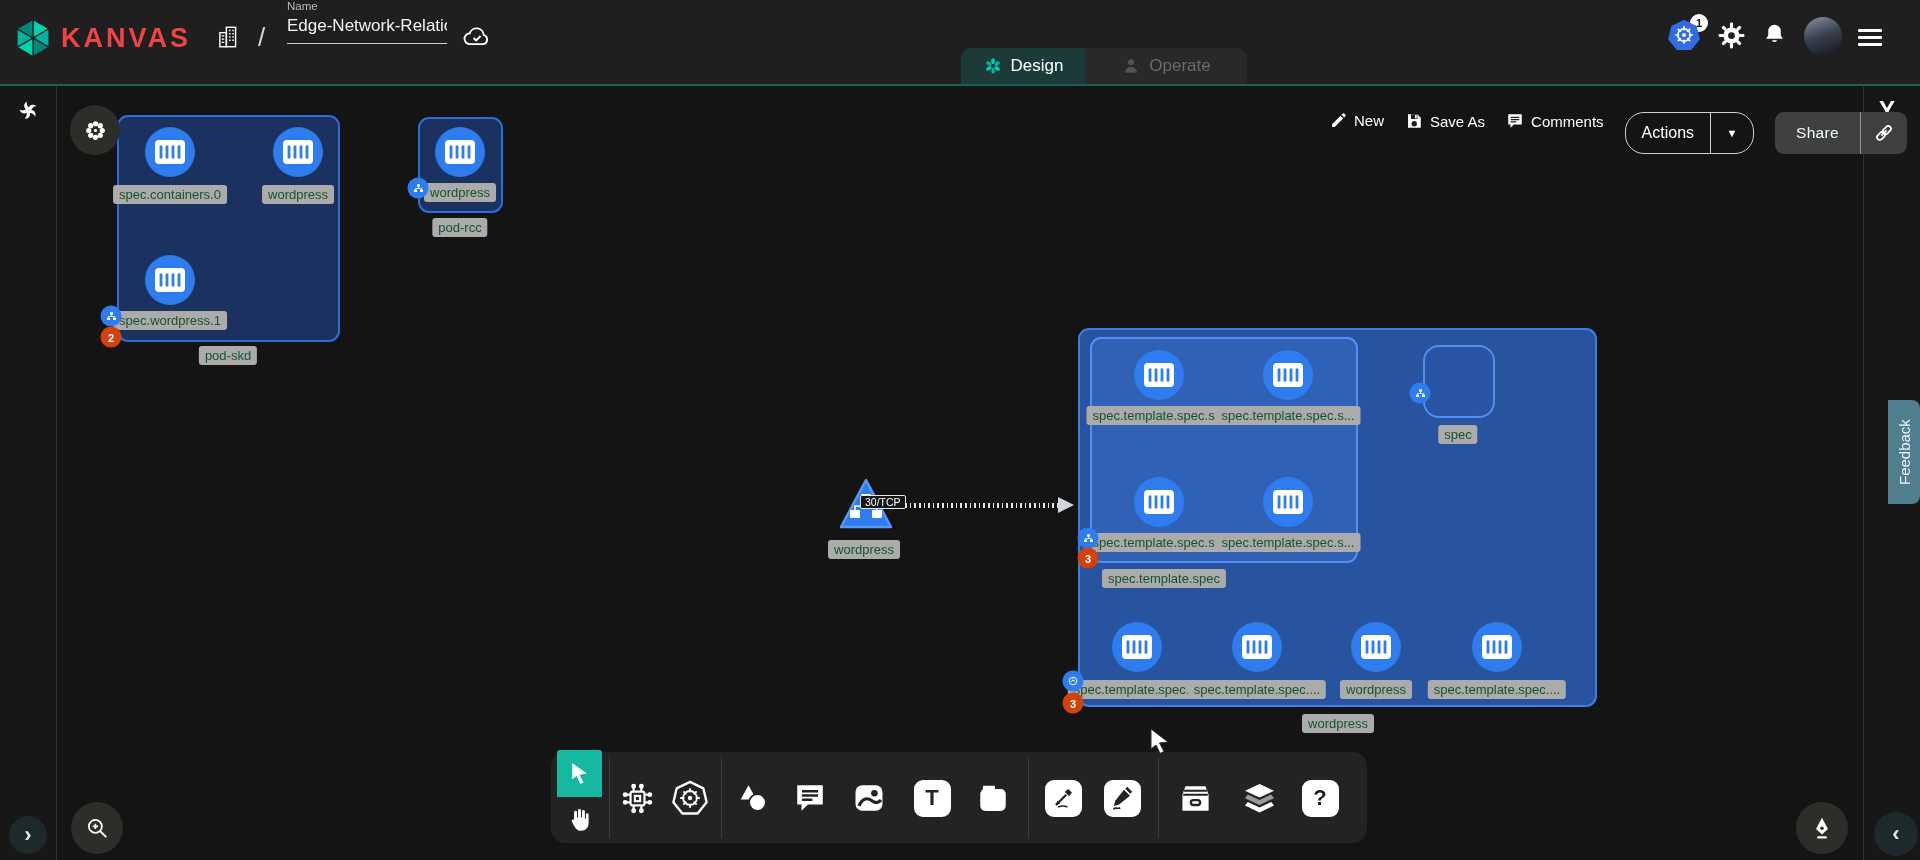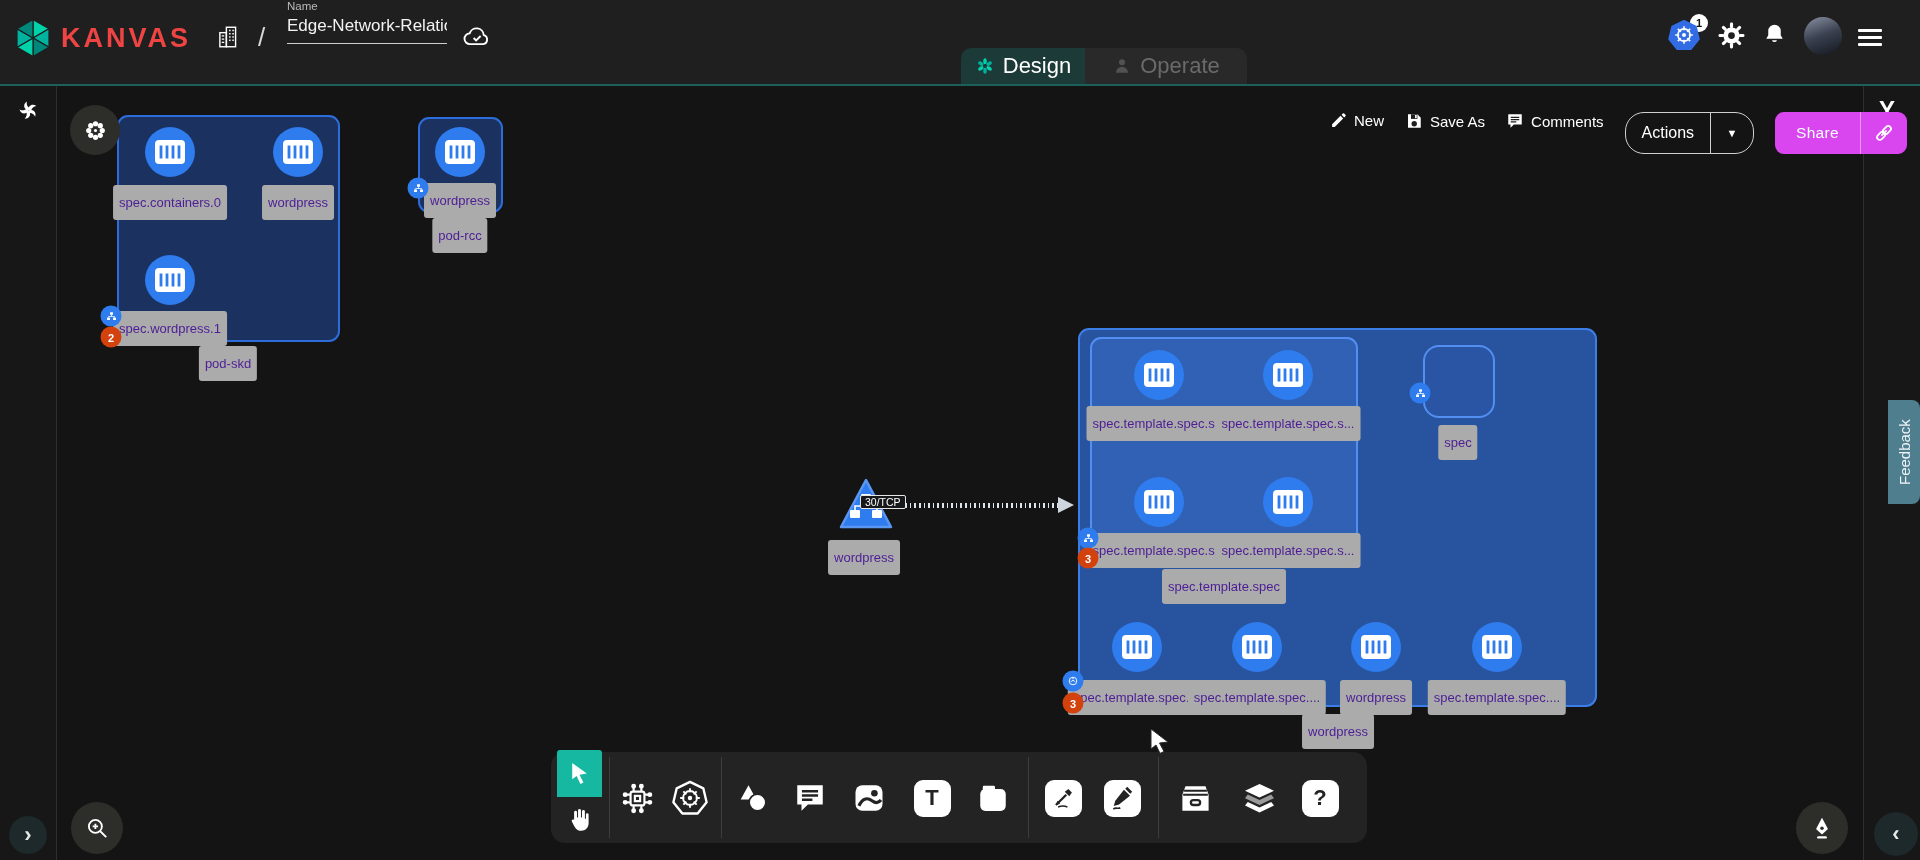--- a/index.html
+++ b/index.html
@@ -16,21 +16,21 @@
   .crumb-slash { position:absolute; left:258px; top:22px; color:#d8d8d8; font-size:26px; font-weight:300; }
   .name-group { position:absolute; left:287px; top:0; }
   .name-label { color:#b9b9b9; font-size:11.5px; margin-bottom:2px; }
   .name-input { background:transparent; border:none; outline:none;
                 border-bottom:1px solid #cfcfcf; color:#f2f2f2; font-size:17px;
                 width:160px; padding:2px 0 7px; font-family:inherit; }
   .cloud-icon { position:absolute; left:462px; top:23px; }
 
   .tabs { position:absolute; left:961px; bottom:0; height:36px; width:286px;
           display:flex; border-radius:10px 10px 0 0; overflow:hidden; }
-  .tab { display:flex; align-items:center; justify-content:center; gap:8px; font-size:22px; cursor:pointer; }
+  .tab { display:flex; align-items:center; justify-content:center; gap:8px; font-size:17px; cursor:pointer; }
   .tab.design { width:124px; background:#1c3a37; color:#fff; }
   .tab.operate { flex:1; background:#292929; color:#6a6a6a; }
 
   .hdr-right { z-index:51; }
   .k8s-badge { position:absolute; left:1690px; top:14px; width:18px; height:18px; border-radius:50%;
                background:#fff; color:#111; font-size:11px; font-weight:bold;
                display:flex; align-items:center; justify-content:center; }
   .avatar { position:absolute; left:1804px; top:17px; width:38px; height:38px; border-radius:50%;
             background:linear-gradient(160deg,#8a93a5 0%,#3a4150 48%,#12161d 100%); }
   .burger { position:absolute; left:1858px; top:29px; width:24px; cursor:pointer; }
@@ -53,38 +53,38 @@
 
   
   #actionbar { position:absolute; left:1330px; top:112px; height:46px; display:flex;
                align-items:flex-start; gap:21px; z-index:40; }
   .act { display:flex; align-items:center; gap:7px; color:#fff; font-size:15px; cursor:pointer; white-space:nowrap; }
   .btn-actions { display:flex; align-items:center; height:42px; border:1px solid #d0d0d0;
                  border-radius:19px; color:#fff; font-size:16px; cursor:pointer; }
   .btn-actions .lbl { padding:0 16px; }
   .btn-actions .sep { width:1px; height:100%; background:#d0d0d0; }
   .btn-actions .caret { width:42px; text-align:center; font-size:11px; }
-  .btn-share { display:flex; align-items:center; height:42px; background:#d946ef;
+  .btn-share { display:flex; align-items:center; height:42px; background:#404040;
                border-radius:9px; color:#f2fffb; font-size:15.5px; cursor:pointer; }
   .btn-share .lbl { padding:0 21px; letter-spacing:.3px; }
   .btn-share .sep { width:1px; height:100%; background:rgba(255,255,255,.45); }
   .btn-share .linkseg { width:46px; display:flex; align-items:center; justify-content:center; }
 
   
   .grp { position:absolute; border-radius:11px; }
   .grp.pod { background:#1b3260; border:2px solid #2d6cdb; }
   .grp.outer { background:#28549f; border:2px solid #3c7de8; }
   .grp.inner { background:#3161b4; border:2px solid #538ff2; }
   .grp.specnode { background:#2a55a5; border:2.5px solid #538ff2; border-radius:16px; }
 
   .ncircle { position:absolute; width:50px; height:50px; border-radius:50%; background:#2e7cee;
              transform:translate(-50%,-50%); display:flex; align-items:center; justify-content:center;
              cursor:pointer; z-index:5; }
-  .chip { position:absolute; transform:translateX(-50%); background:#ababab; color:#4c1d95;
-          font-size:13px; line-height:17px; padding:9px 6px; border-radius:3px;
+  .chip { position:absolute; transform:translateX(-50%); background:#ababab; color:#14532d;
+          font-size:13px; line-height:17px; padding:1px 6px; border-radius:3px;
           white-space:nowrap; z-index:6; }
   .badge { position:absolute; width:21px; height:21px; border-radius:50%;
            transform:translate(-50%,-50%); display:flex; align-items:center; justify-content:center; z-index:7; }
   .badge.blue { background:#2e7cee; }
   .badge.red  { background:#d3410c; color:#fff; font-size:11px; font-weight:bold; }
 
   .edge { position:absolute; left:896px; top:503px; width:164px; height:5px;
           background:repeating-linear-gradient(90deg,#dfe5ea 0 1.6px,transparent 1.6px 4.6px); z-index:4; }
   .edge-arrow { position:absolute; left:1058px; top:497px; width:0; height:0;
                 border-top:8px solid transparent; border-bottom:8px solid transparent;
@@ -488,21 +488,21 @@
 
 <div class="chip" style="left:460px;top:183px">wordpress</div>
 <div class="chip" style="left:460px;top:218px">pod-rcc</div>
 
 <div class="chip" style="left:864px;top:540px">wordpress</div>
 
 <div class="chip" style="left:1159px;top:406px">spec.template.spec.s...</div>
 <div class="chip" style="left:1288px;top:406px">spec.template.spec.s...</div>
 <div class="chip" style="left:1159px;top:533px">spec.template.spec.s...</div>
 <div class="chip" style="left:1288px;top:533px">spec.template.spec.s...</div>
-<div class="chip" style="left:1224px;top:569px">spec.template.spec</div>
+<div class="chip" style="left:1164px;top:569px">spec.template.spec</div>
 
 <div class="chip" style="left:1458px;top:425px">spec</div>
 
 <div class="chip" style="left:1137px;top:680px">spec.template.spec....</div>
 <div class="chip" style="left:1257px;top:680px">spec.template.spec....</div>
 <div class="chip" style="left:1376px;top:680px">wordpress</div>
 <div class="chip" style="left:1497px;top:680px">spec.template.spec....</div>
 <div class="chip" style="left:1338px;top:714px">wordpress</div>
 
 <span class="badge blue" style="left:111px;top:316px">

